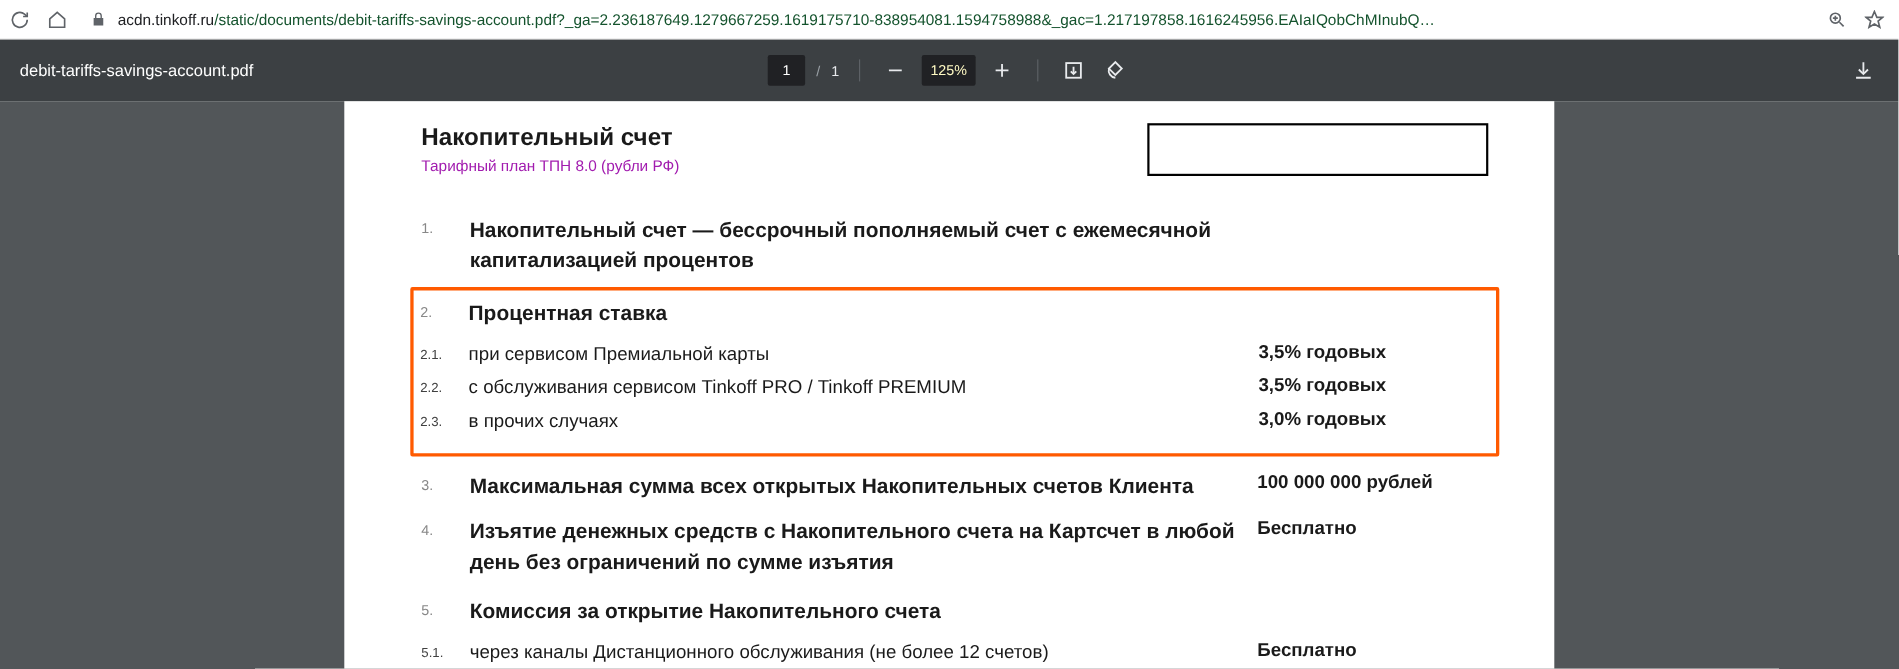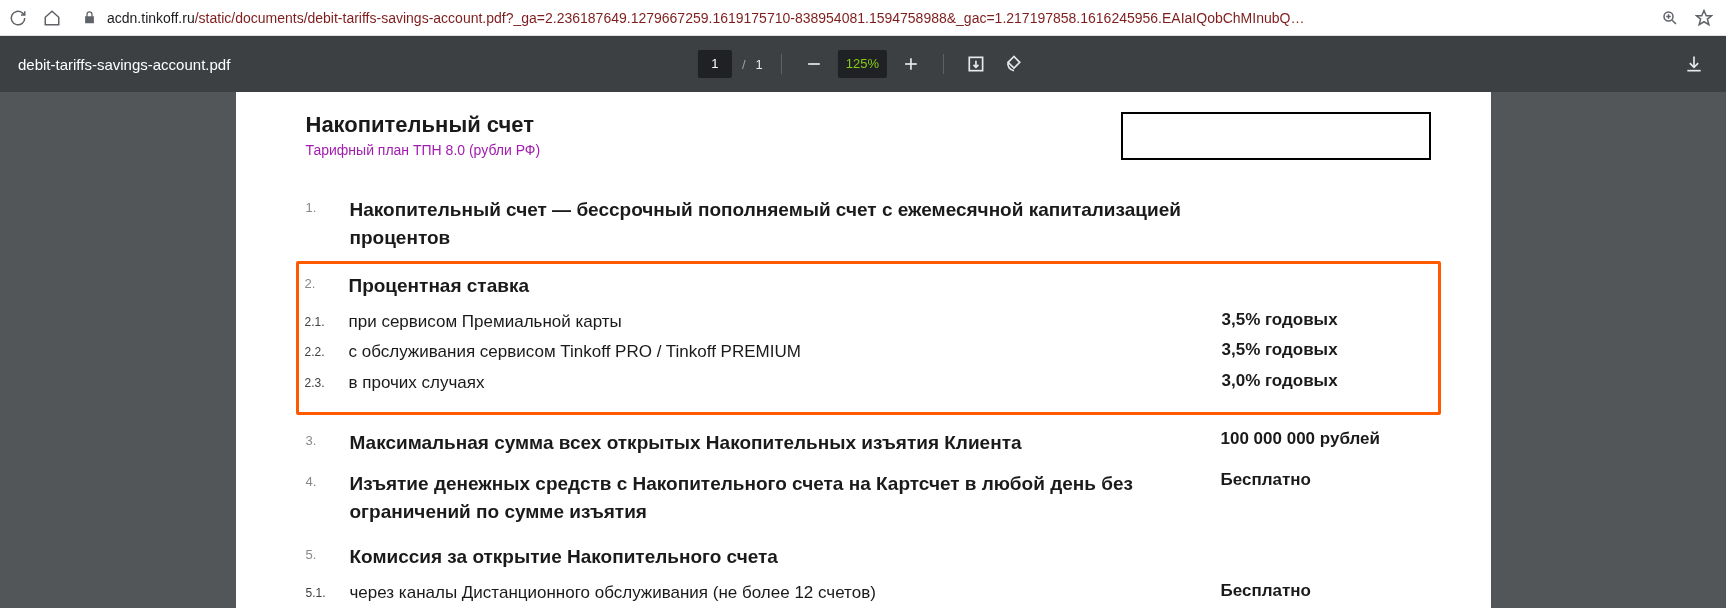--- a/index.html
+++ b/index.html
@@ -17,21 +17,21 @@
     .browser-bar .nav-icon {
       width: 20px; height: 20px;
       display: flex; align-items: center; justify-content: center;
       color: #5f6368;
     }
     .nav-icon svg { width: 18px; height: 18px; }
     .url-wrap { flex: 1; display: flex; align-items: center; gap: 10px; padding-left: 6px;}
     .lock-box { color:#5f6368; display:flex; align-items:center;}
     .url { color:#202124; font-size:14px; white-space:nowrap; overflow:hidden; text-overflow:ellipsis; }
     .url .domain { color:#202124; }
-    .url .path  { color:#7f1d1d; }
+    .url .path  { color:#14532d; }
     .right-icons { display:flex; align-items:center; gap:14px; color:#5f6368; padding-right:4px;}
 
     
     .pdf-toolbar {
       height: 56px;
       background:#3c4043;
       color:#e8eaed;
       display:flex;
       align-items:center;
       padding: 0 18px;
@@ -48,35 +48,35 @@
     }
     .slash-sep { color:#9aa0a6; font-size:13px; }
     .page-total { color:#e8eaed; font-size:13px; }
     .vbar { width:1px; height:20px; background:#5f6368; margin:0 8px; }
     .sq-btn {
       width:28px; height:28px; display:flex; align-items:center; justify-content:center;
       color:#e8eaed; cursor:pointer; border-radius:2px;
     }
     .sq-btn svg { width:20px; height:20px; }
     .zoom-box {
-      background:#202124; color:#84cc16; padding:0 8px;
+      background:#202124; color:#fef9c3; padding:0 8px;
       height:28px; line-height:28px; font-size:13px; border-radius:2px;
     }
     .toolbar-right { margin-left:auto; display:flex; align-items:center; gap:10px;}
 
     
     .pdf-viewport {
       background:#525659;
       height: calc(608px - 36px - 56px);
       display:flex; justify-content:center;
       padding-top:0;
     }
     .pdf-page {
       background:#fff;
-      width:1255px;
+      width:1100px;
       padding: 20px 60px 0 70px;
       font-family: 'Segoe UI', Arial, sans-serif;
       color:#1a1a1a;
       position:relative;
     }
     .doc-head { display:flex; justify-content:space-between; align-items:flex-start; }
     .doc-title { font-size:22px; font-weight:600; margin-bottom:4px;}
     .doc-subtitle { font-size:14px; color:#a21caf; }
     .head-box { border:2px solid #000; width:310px; height:48px; }
 
@@ -223,21 +223,21 @@
         </div>
         <div class="row">
           <div class="num-col">2.3.</div>
           <div class="text-col sub">в прочих случаях</div>
           <div class="val-col">3,0% годовых</div>
         </div>
       </div>
 
       <div class="row major" style="margin-top:14px;">
         <div class="num-col big">3.</div>
-        <div class="text-col bold">Максимальная сумма всех открытых Накопительных изъятия Клиента</div>
+        <div class="text-col bold">Максимальная сумма всех открытых Накопительных счетов Клиента</div>
         <div class="val-col">100 000 000 рублей</div>
       </div>
 
       <div class="row major" style="margin-top:14px;">
         <div class="num-col big">4.</div>
         <div class="text-col bold">Изъятие денежных средств с Накопительного счета на Картсчет в любой день без ограничений по сумме изъятия</div>
         <div class="val-col">Бесплатно</div>
       </div>
 
       <div class="row major" style="margin-top:18px;">

